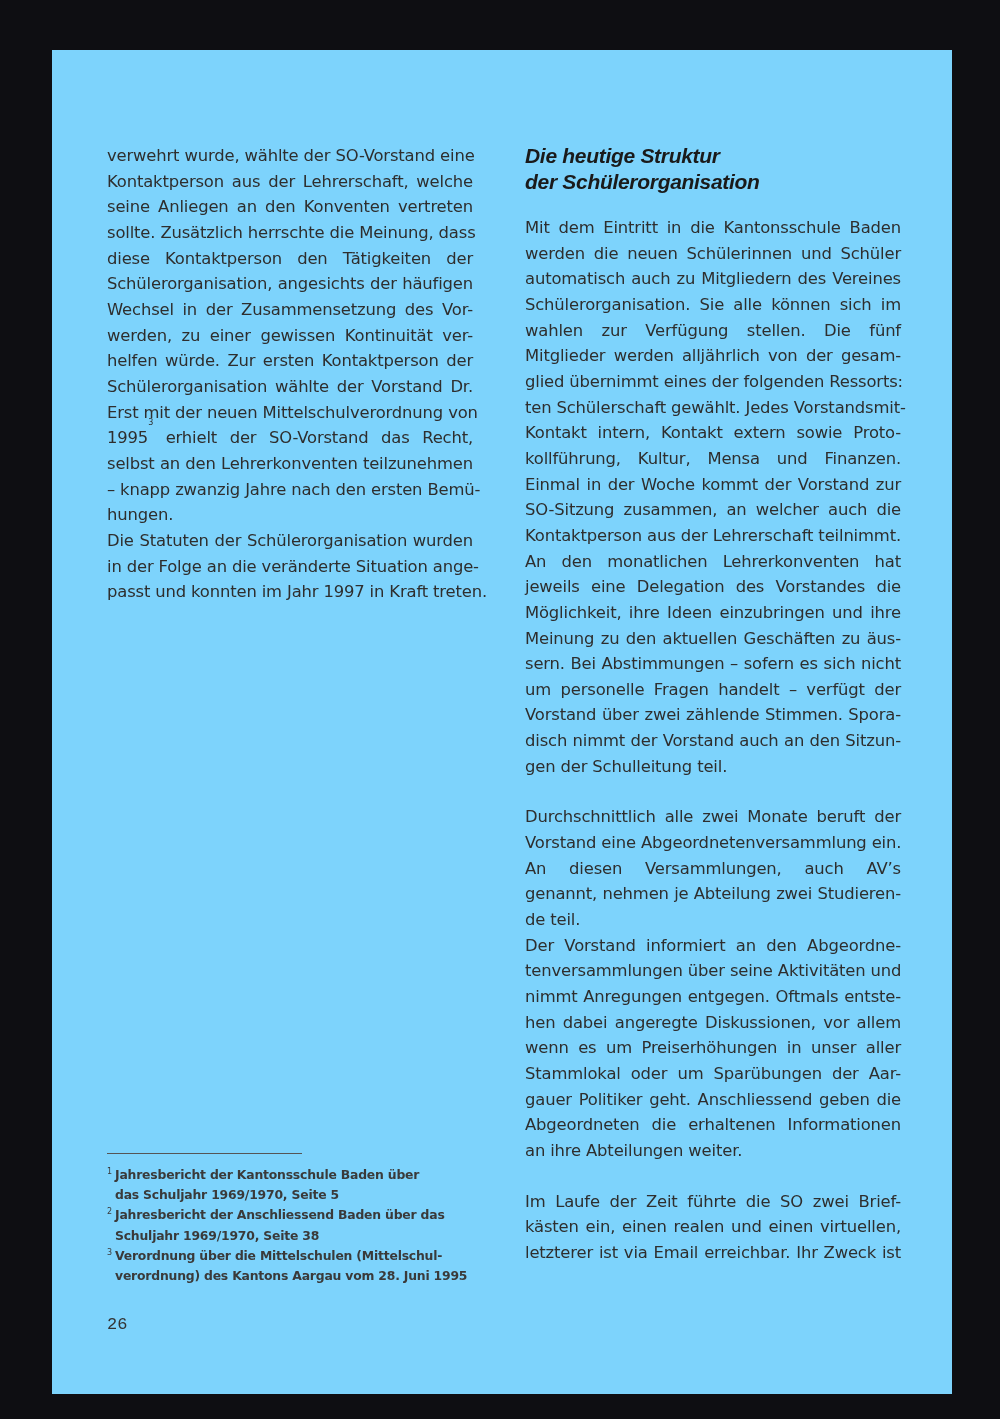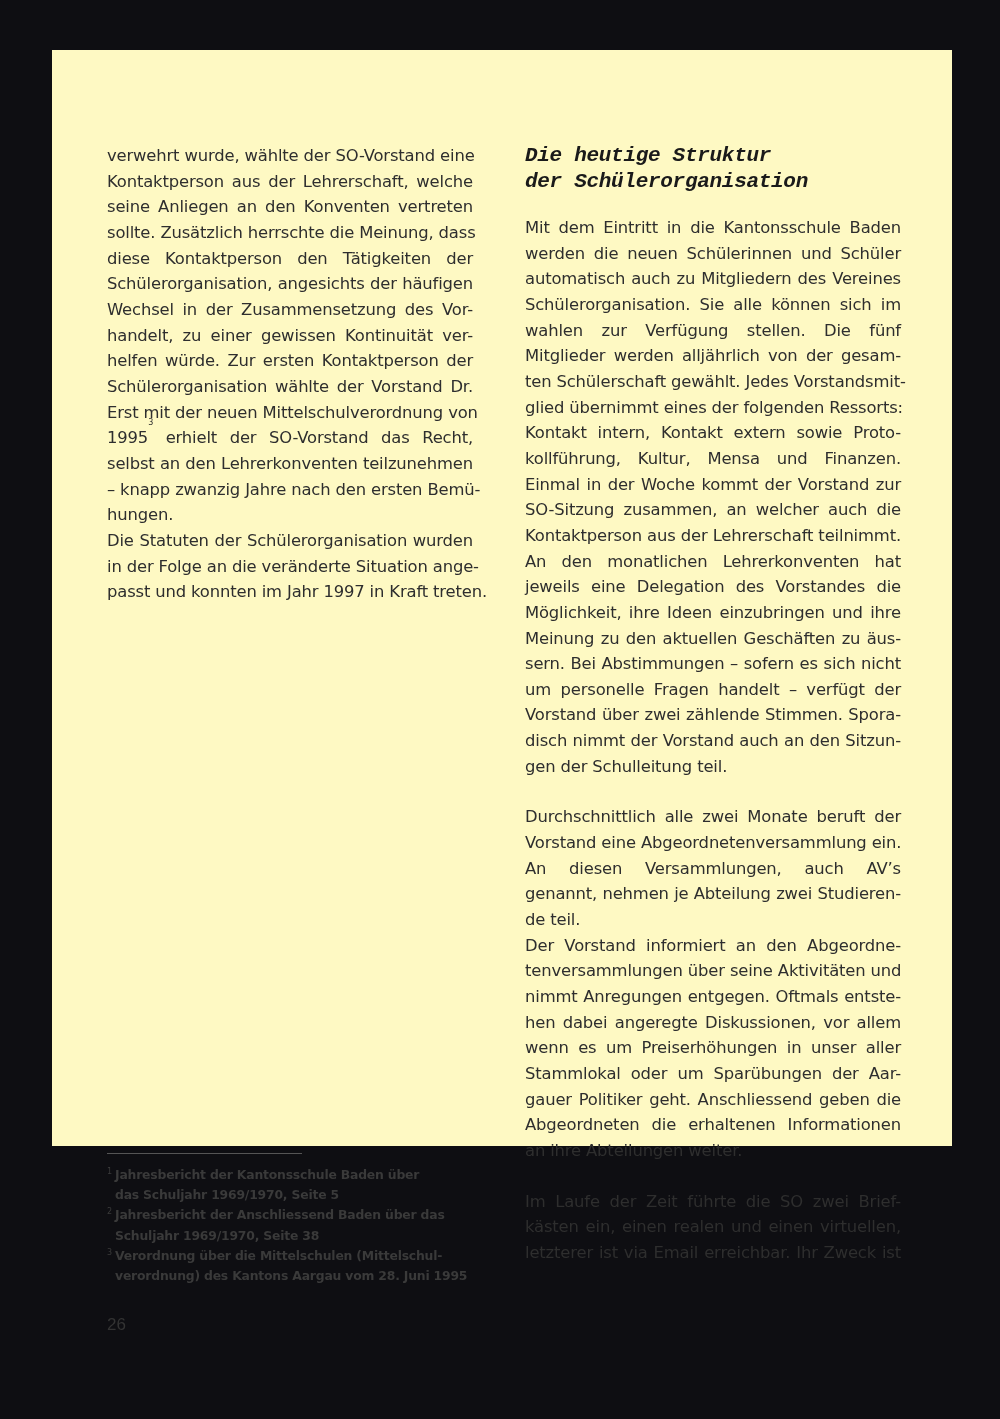--- a/index.html
+++ b/index.html
@@ -5,39 +5,39 @@
   html, body { margin: 0; padding: 0; }
   body {
     width: 1000px; height: 1419px;
     background: #0e0e12;
     position: relative;
     overflow: hidden;
   }
   .page {
     position: absolute;
     left: 52px; top: 50px;
-    width: 900px; height: 1096px;
-    background: #fef9c3;
+    width: 900px; height: 1344px;
+    background: #7dd3fc;
   }
   .col {
     position: absolute;
     font-family: "DejaVu Sans", sans-serif;
     color: #2e2e2e;
     font-size: 16.4px;
     line-height: 25.65px;
     letter-spacing: -0.15px;
   }
   .col-left { left: 55px; top: 93px; width: 366px; }
   .col-right { left: 473px; top: 93px; width: 376px; }
   .col p { margin: 0; text-align: justify; text-align-last: left; }
   .col p.after-gap { margin-top: 25px; }
   .line { display: block; text-align: justify; text-align-last: justify; white-space: nowrap; }
   .line.last { text-align-last: left; }
   .heading {
-    font-family: Liberation Mono, monospace;
+    font-family: Liberation Sans, sans-serif;
     font-weight: bold;
     font-style: italic;
     font-size: 21px;
     line-height: 26px;
     color: #1a1a1a;
     margin: 0 0 20px 0;
     letter-spacing: -0.3px;
   }
   sup.fn {
     font-size: 8px;
@@ -61,40 +61,40 @@
     line-height: 20.2px;
     color: #3a3a3a;
     letter-spacing: -0.2px;
   }
   .footnote { display: flex; }
   .footnote .num { width: 8px; font-size: 8px; line-height: 14px; flex: none; }
   .footnote .txt { flex: 1; font-weight: bold; }
   .page-number {
     position: absolute;
     left: 55px; top: 1265px;
-    font-family: Liberation Sans, sans-serif;
+    font-family: Liberation Mono, monospace;
     font-size: 17px;
     color: #333;
   }
 </style>
 </head>
 <body>
 
 <div class="page">
 
   <div class="col col-left">
     <p>
       <span class="line">verwehrt wurde, wählte der SO-Vorstand eine</span>
       <span class="line">Kontaktperson aus der Lehrerschaft, welche</span>
       <span class="line">seine Anliegen an den Konventen vertreten</span>
       <span class="line">sollte. Zusätzlich herrschte die Meinung, dass</span>
       <span class="line">diese Kontaktperson den Tätigkeiten der</span>
       <span class="line">Schülerorganisation, angesichts der häufigen</span>
       <span class="line">Wechsel in der Zusammensetzung des Vor-</span>
-      <span class="line">handelt, zu einer gewissen Kontinuität ver-</span>
+      <span class="line">werden, zu einer gewissen Kontinuität ver-</span>
       <span class="line">helfen würde. Zur ersten Kontaktperson der</span>
       <span class="line">Schülerorganisation wählte der Vorstand Dr.</span>
     </p>
     <p>
       <span class="line">Erst mit der neuen Mittelschulverordnung von</span>
       <span class="line"><span>1995</span><sup class="fn">3</sup> <span>erhielt der SO-Vorstand das Recht,</span></span>
       <span class="line">selbst an den Lehrerkonventen teilzunehmen</span>
       <span class="line">– knapp zwanzig Jahre nach den ersten Bemü-</span>
       <span class="line last">hungen.</span>
     </p>
@@ -138,22 +138,22 @@
       <span style="display:block">der Schülerorganisation</span>
     </h2>
 
     <p>
       <span class="line">Mit dem Eintritt in die Kantonsschule Baden</span>
       <span class="line">werden die neuen Schülerinnen und Schüler</span>
       <span class="line">automatisch auch zu Mitgliedern des Vereines</span>
       <span class="line">Schülerorganisation. Sie alle können sich im</span>
       <span class="line">wahlen zur Verfügung stellen. Die fünf</span>
       <span class="line">Mitglieder werden alljährlich von der gesam-</span>
+      <span class="line">glied übernimmt eines der folgenden Ressorts:</span>
       <span class="line">ten Schülerschaft gewählt. Jedes Vorstandsmit-</span>
-      <span class="line">glied übernimmt eines der folgenden Ressorts:</span>
       <span class="line">Kontakt intern, Kontakt extern sowie Proto-</span>
       <span class="line">kollführung, Kultur, Mensa und Finanzen.</span>
       <span class="line">Einmal in der Woche kommt der Vorstand zur</span>
       <span class="line">SO-Sitzung zusammen, an welcher auch die</span>
       <span class="line">Kontaktperson aus der Lehrerschaft teilnimmt.</span>
       <span class="line">An den monatlichen Lehrerkonventen hat</span>
       <span class="line">jeweils eine Delegation des Vorstandes die</span>
       <span class="line">Möglichkeit, ihre Ideen einzubringen und ihre</span>
       <span class="line">Meinung zu den aktuellen Geschäften zu äus-</span>
       <span class="line">sern. Bei Abstimmungen – sofern es sich nicht</span>

